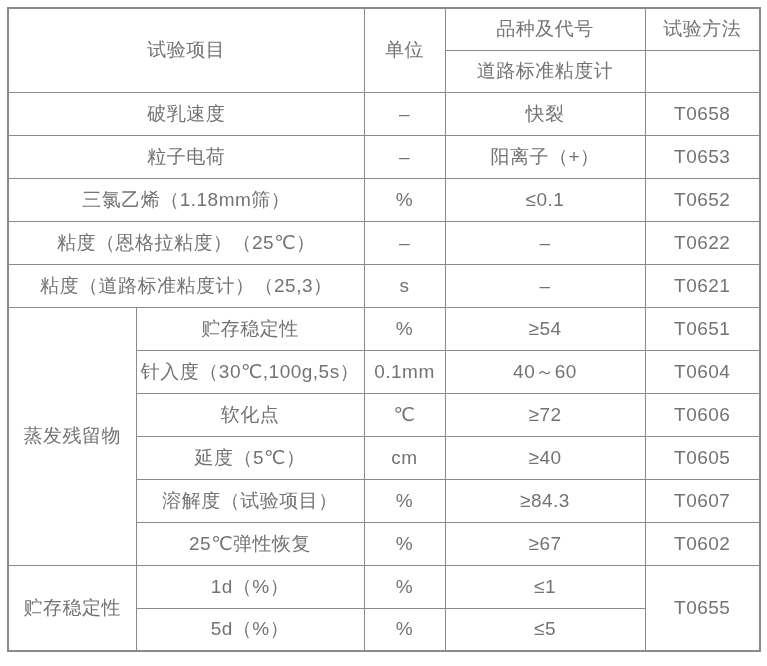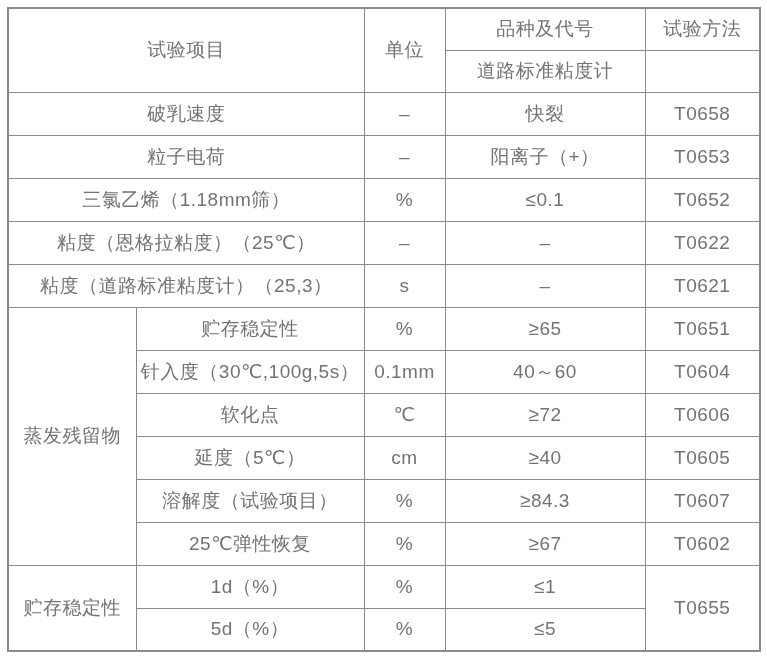--- a/index.html
+++ b/index.html
@@ -95,21 +95,21 @@
       <tr>
         <td colspan="2">粘度（道路标准粘度计）（25,3）</td>
         <td>s</td>
         <td>–</td>
         <td>T0621</td>
       </tr>
       <tr>
         <td rowspan="6">蒸发残留物</td>
         <td>贮存稳定性</td>
         <td>%</td>
-        <td>≥65</td>
+        <td>≥54</td>
         <td>T0651</td>
       </tr>
       <tr>
         <td>针入度（30℃,100g,5s）</td>
         <td>0.1mm</td>
         <td>40～60</td>
         <td>T0604</td>
       </tr>
       <tr>
         <td>软化点</td>

